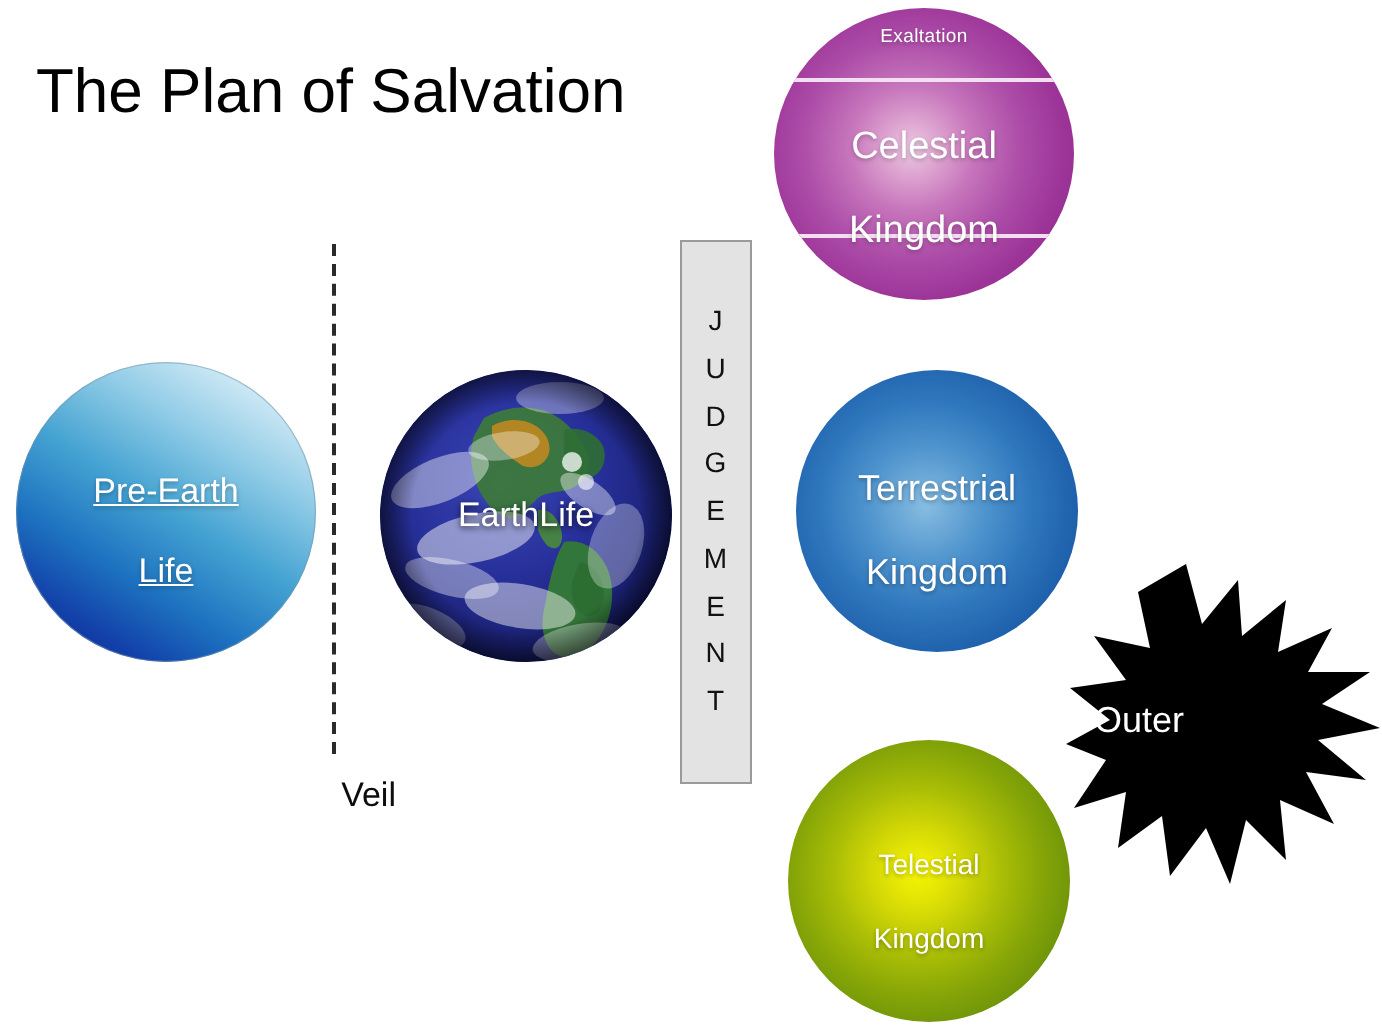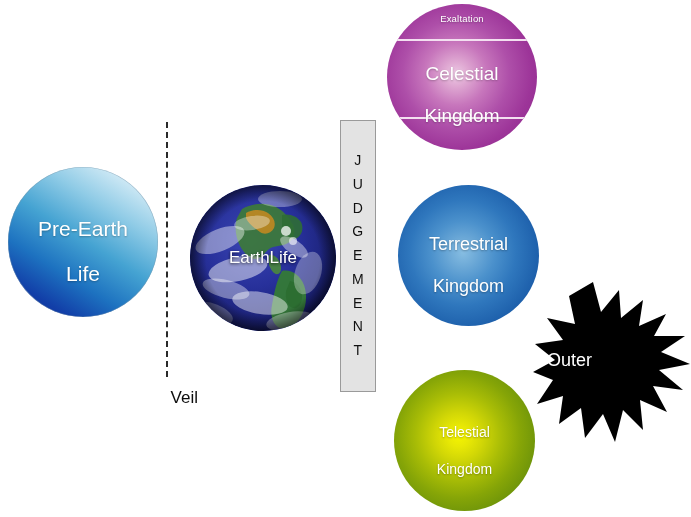--- a/index.html
+++ b/index.html
@@ -48,34 +48,35 @@
     justify-content: center;
     text-align: center;
     color: #ffffff;
     line-height: 1.18;
   }
   .sphere .ln { display: block; margin-top: 20px; }
 
   
   #pre-earth {
     left: 8px;
-    top: 167px;
+    top: 181px;
     width: 150px;
     height: 150px;
     background: linear-gradient(212deg,
         #f2fafd 0%,
         #cfe9f5 13%,
         #8fcbe6 30%,
         #45a3d2 49%,
         #1d72c0 68%,
         #123fa8 84%,
         #0a2291 100%);
-    font-size: 21px;
+    font-size: 17px;
     text-shadow: 0 1px 2px rgba(0,0,0,.28);
     box-shadow: 0 0 0 0.6px rgba(120,150,170,.55) inset;
+    text-decoration: underline;
   }
 
   
   #veil-line {
     position: absolute;
     left: 166px;
     top: 122px;
     width: 0;
     height: 255px;
     border-left: 2px dashed #2a2a2a;
@@ -243,20 +244,21 @@
     padding-left: 14px;
     box-sizing: border-box;
     pointer-events: none;
   }
 </style>
 </head>
 <body>
 
 <div id="canvas">
 
+  <div id="title">The Plan of Salvation</div>
 
   <div id="pre-earth" class="sphere">
     <span class="ln">Pre-Earth</span>
     <span class="ln">Life</span>
   </div>
 
   <div id="veil-line"></div>
   <div id="veil-label">Veil</div>
 
   <div id="earth">

